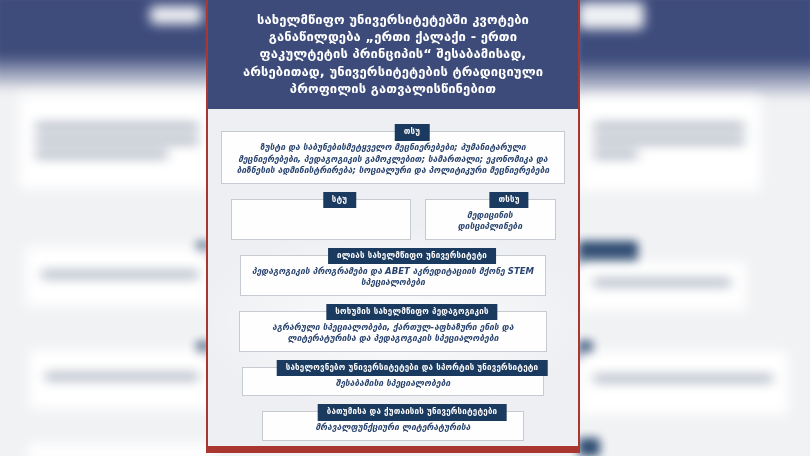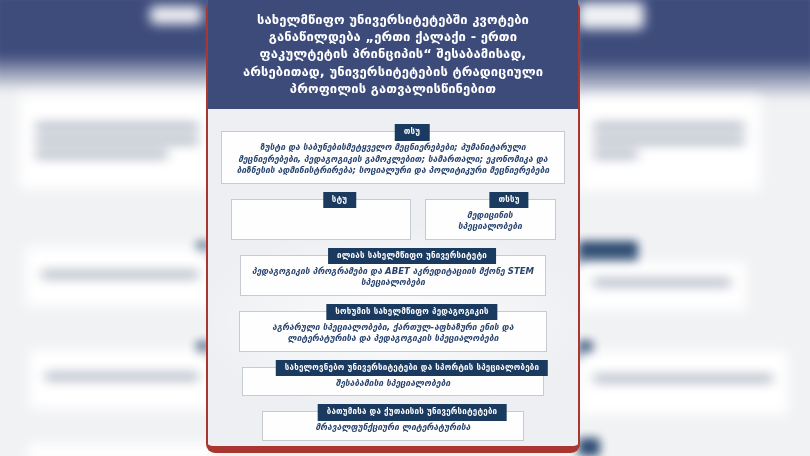--- a/index.html
+++ b/index.html
@@ -16,21 +16,21 @@
   .bg-blob{position:absolute;background:#ffffff;border-radius:5px;filter:blur(6px);opacity:.92;}
   .bg-navy{position:absolute;background:#24436b;border-radius:4px;filter:blur(5px);opacity:.95;}
   .bg-box{position:absolute;background:#ffffff;border-radius:3px;filter:blur(6px);
     box-shadow:0 0 0 6px rgba(255,255,255,.45);}
   .bg-line{height:5px;background:#5c6a85;border-radius:3px;margin:9px 13px;opacity:.8;}
   .bg-line.short{margin-right:44px;}
   
   .panel{
     position:absolute;left:206px;top:0;width:374px;height:453px;box-sizing:border-box;
     border-left:2px solid #a9372f;border-right:2px solid #a9372f;border-bottom:7px solid #a9372f;
-    background:#edeff2;display:flex;flex-direction:column;z-index:5;border-radius:9px;
+    background:#edeff2;display:flex;flex-direction:column;z-index:5;
   }
   .panel-header{
     background:#3d4b7b;color:#ffffff;font-weight:700;text-align:center;
     font-size:13px;line-height:17.2px;padding:11px 15px 12px;letter-spacing:.1px;
   }
   .panel-body{flex:1;position:relative;padding:10px 13px 0;overflow:hidden;}
   .panel-body::before{
     content:'';position:absolute;left:-60px;right:-60px;top:120px;height:300px;
     background:radial-gradient(ellipse 60% 45% at 50% 30%,rgba(255,255,255,.8),rgba(255,255,255,0) 70%);
     pointer-events:none;
@@ -105,36 +105,36 @@
         <span class="ilabel">თსუ</span>
         <div>ზუსტი და საბუნებისმეტყველო მეცნიერებები; ჰუმანიტარული მეცნიერებები, პედაგოგიკის გამოკლებით; სამართალი; ეკონომიკა და ბიზნესის ადმინისტრირება; სოციალური და პოლიტიკური მეცნიერებები</div>
       </div>
 
       <div class="row2">
         <div class="ibox b-stu">
           <span class="ilabel">სტუ</span>
         </div>
         <div class="ibox b-tssu">
           <span class="ilabel">თსსუ</span>
-          <div>მედიცინის სპეციალობები</div>
+          <div>მედიცინის დისციპლინები</div>
         </div>
       </div>
 
       <div class="ibox b-ilia">
         <span class="ilabel">ილიას სახელმწიფო უნივერსიტეტი</span>
         <div>პედაგოგიკის პროგრამები და ABET აკრედიტაციის მქონე STEM სპეციალობები</div>
       </div>
 
       <div class="ibox b-sokhumi">
         <span class="ilabel">სოხუმის სახელმწიფო პედაგოგიკის</span>
         <div>აგრარული სპეციალობები, ქართულ-აფხაზური ენის და ლიტერატურისა და პედაგოგიკის სპეციალობები</div>
       </div>
 
       <div class="ibox b-arts">
-        <span class="ilabel">სახელოვნებო უნივერსიტეტები და სპორტის სპეციალობები</span>
+        <span class="ilabel">სახელოვნებო უნივერსიტეტები და სპორტის უნივერსიტეტი</span>
         <div>შესაბამისი სპეციალობები</div>
       </div>
 
       <div class="ibox b-batumi">
         <span class="ilabel">ბათუმისა და ქუთაისის უნივერსიტეტები</span>
         <div>მრავალფუნქციური ლიტერატურისა</div>
       </div>
 
     </div>
   </div>

